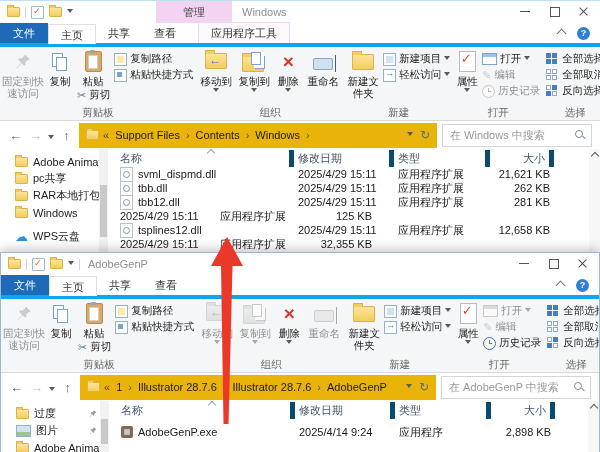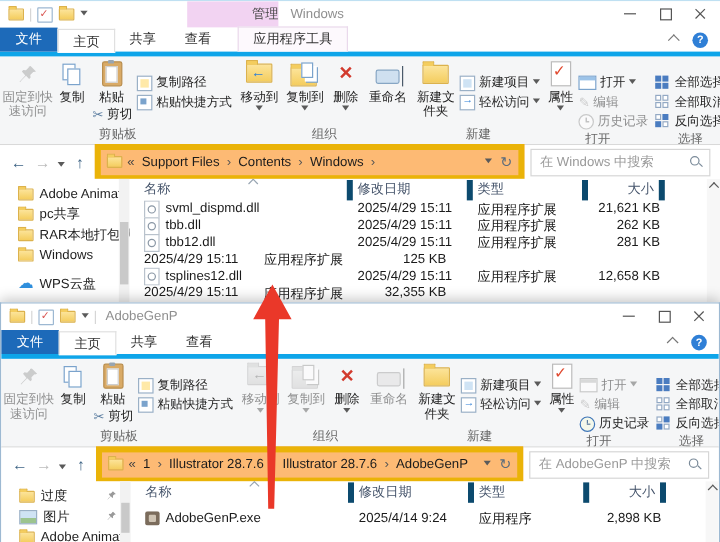--- a/index.html
+++ b/index.html
@@ -14,21 +14,21 @@
   .qat{display:flex;align-items:center;gap:5px;padding-left:7px}
   .qsep{width:1px;height:11px;background:#d6d6d6}
   .fold{position:relative;width:13px;height:10px;background:linear-gradient(#fce49a,#f4cd5e);border:1px solid #dcb24c;border-radius:1px;box-sizing:border-box;flex-shrink:0}
   .fold::before{content:"";position:absolute;left:-1px;top:-3px;width:5px;height:2px;background:#f4cd5e;border:1px solid #dcb24c;border-bottom:none;border-radius:1px 1px 0 0}
   .fold.big{width:22px;height:16px}
   .fold.big::before{width:8px;height:3px;top:-4px}
   .qprop{width:11px;height:11px;border:1px solid #9db8d2;background:#fff;border-radius:1px;position:relative}
   .qprop::after{content:"✓";position:absolute;left:1px;top:-1px;color:#d9534f;font-size:9px}
   .caret{display:inline-block;width:0;height:0;border:3px solid transparent;border-top:4px solid #5a5a5a}
   .caret.under{display:block;margin:1px auto 0}
-  .ctx-tab{position:absolute;left:156px;top:0;width:76px;height:22px;background:#f2d3f2;color:#474747;text-align:right;line-height:22px}
+  .ctx-tab{position:absolute;left:156px;top:0;width:76px;height:22px;background:#f2d3f2;color:#474747;text-align:center;line-height:22px}
   .wtitle{position:absolute;left:242px;top:0;line-height:22px;color:#8f8f8f}
   .win-bottom .wtitle{position:static;margin-left:8px}
   .wctrl{position:absolute;right:2px;top:0;display:flex}
   .wc{width:29px;height:20px;position:relative}
   .wc .bar{position:absolute;left:9px;top:10px;width:10px;height:1px;background:#555}
   .wc .box{position:absolute;left:10px;top:6px;width:8px;height:8px;border:1px solid #555}
   .wc .x1,.wc .x2{position:absolute;left:9px;top:10px;width:11px;height:1px;background:#555}
   .wc .x1{transform:rotate(45deg)}.wc .x2{transform:rotate(-45deg)}
 
   
@@ -44,21 +44,21 @@
   
   .ribbon{height:73px;background:#f5f6f7;border-bottom:1px solid #d9d9d9;display:flex;flex-shrink:0;overflow:hidden}
   .rgroup{display:flex;flex-direction:column;padding:2px 1px 0;box-sizing:border-box}
   .rbtns{display:flex;flex:1;align-items:flex-start}
   .glabel{height:15px;line-height:15px;text-align:center;color:#666;font-size:10.5px}
   .gsep{width:1px;background:#e3e3e3;margin:3px 0}
   .rbtn.big{display:flex;flex-direction:column;align-items:center;text-align:center;font-size:10.5px;line-height:12px;color:#1e1e1e;padding-top:1px;box-sizing:border-box}
   .rbtn.big .ico{height:23px;display:flex;align-items:center;justify-content:center;margin-bottom:2px;font-style:normal}
   .vcol{display:flex;flex-direction:column}
   .srow{display:flex;align-items:center;gap:3px;height:16px;font-size:10.5px;color:#1e1e1e;padding:0 2px;white-space:nowrap}
-  .small-col{margin-top:12px}
+  .small-col{margin-top:2px}
   .dim{filter:grayscale(1);opacity:.5}
   .w26{width:26px}.w30{width:30px}.w36{width:36px}.w38{width:38px}.w40{width:40px}.w44{width:44px}
   i{font-style:normal}
 
   
   .pin-ico svg{display:block}
   .pages-ico{position:relative;width:16px;height:18px}
   .pages-ico::before,.pages-ico::after{content:"";position:absolute;width:9px;height:12px;background:#fff;border:1px solid #7ba3cc}
   .pages-ico::before{left:0;top:0}.pages-ico::after{left:4px;top:4px}
   .clip-ico{position:relative;width:15px;height:19px;background:#d9aa66;border:1px solid #b98e4e;border-radius:2px}
@@ -93,21 +93,21 @@
   .sq.f{background:#4a7cc0}
   .sq.o{border:1px solid #93a9c4;background:#fff}
 
   
   .addrbar{height:28px;display:flex;align-items:center;padding:0 8px;gap:5px;background:#fff;flex-shrink:0}
   .nav{width:15px;text-align:center;font-size:13px;color:#3f6586;position:relative}
   .nav.back::before{content:"←"} .nav.fwd::before{content:"→"} .nav.up::before{content:"↑"}
   .nav.dim{color:#bcbcbc;filter:none;opacity:1}
   .nav.dim::before{color:#bcbcbc}
   .ddc{margin-top:6px}
-  .addrbox{flex:1;height:21px;border:5px solid #eab308;display:flex;align-items:center;padding:0 5px;gap:4px;background:#fdba74;min-width:0}
+  .addrbox{flex:1;height:21px;border:2px solid #eab308;display:flex;align-items:center;padding:0 5px;gap:4px;background:#eab308;min-width:0}
   .raquo::before{content:"«";color:#444}
   .crumb{color:#1c1c1c;padding:0 2px;white-space:nowrap}
   .csep::before{content:"›";color:#555}
   .addr-right{margin-left:auto;display:flex;align-items:center;gap:7px}
   .refresh::before{content:"↻";color:#5a6b7c;font-size:12px}
   .searchbox{width:138px;height:21px;border:1px solid #d6d6d6;display:flex;align-items:center;padding:0 5px;background:#fff;flex-shrink:0}
   .searchbox input{border:none;outline:none;flex:1;font-size:11px;font-family:inherit;color:#222;min-width:0;background:transparent}
   .searchbox input::placeholder{color:#9a9a9a}
   .mag{width:12px;height:12px;position:relative;flex-shrink:0}
   .mag::before{content:"";position:absolute;left:1px;top:1px;width:6px;height:6px;border:1px solid #7a8a99;border-radius:50%}

